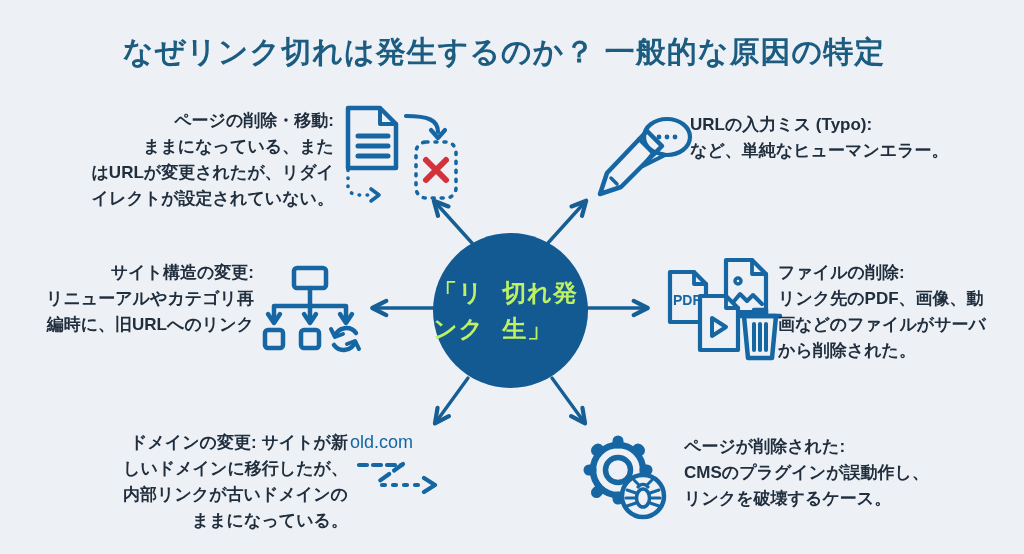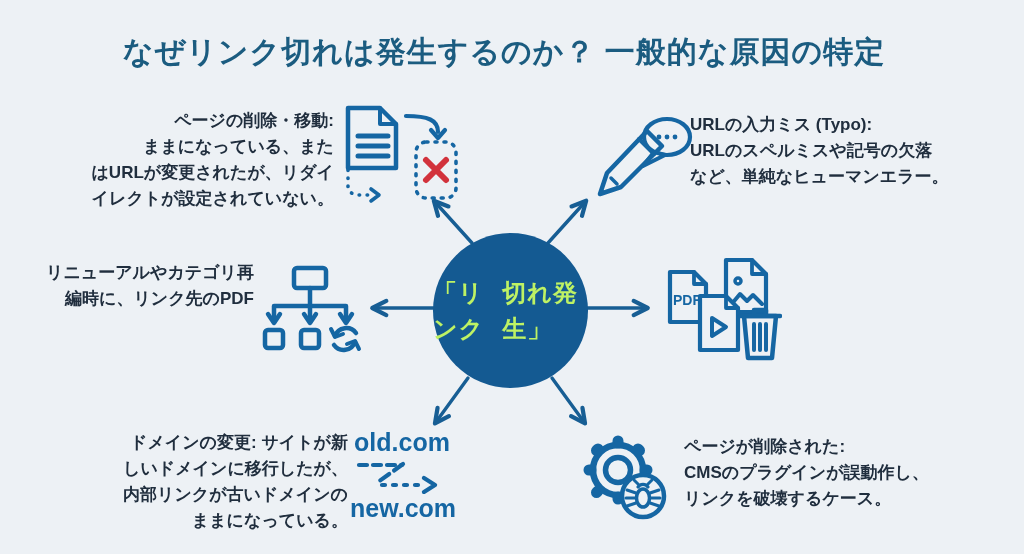--- a/index.html
+++ b/index.html
@@ -26,22 +26,22 @@
   .err{stroke:var(--error,#d2323c);}
   .arrow-line{stroke:var(--arrow,#175e94);stroke-width:3.4;stroke-linecap:round;}
   .center-circle{
     position:absolute;left:433px;top:233px;width:155px;height:155px;border-radius:50%;
     background:var(--center-circle,#145a92);color:#bef264;
     display:flex;flex-direction:row;align-items:center;justify-content:center;
     font-size:24px;font-weight:700;letter-spacing:1px;line-height:36px;
   }
   .arrows-layer{position:absolute;left:0;top:0;pointer-events:none;}
   .domain-box{
-    position:absolute;left:350px;top:430px;width:104px;text-align:center;
-    color:var(--icon,#1566a3);font-weight:700;font-size:25px;line-height:24px;
+    position:absolute;left:350px;top:430px;width:104px;
+    color:var(--icon,#1566a3);font-weight:400;font-size:18px;line-height:24px;
   }
   .domain-box .zz{display:block;margin:4px auto 2px auto;}
   
   #cause-page{left:86px;top:108px;width:248px;}
   #icon-doc{left:336px;top:104px;}
   #icon-pencil{left:592px;top:110px;}
   #cause-typo{left:690px;top:112px;width:290px;}
   #cause-structure{left:24px;top:260px;width:230px;}
   #icon-sitemap{left:258px;top:264px;}
   #icon-files{left:664px;top:256px;}
@@ -99,27 +99,27 @@
     <path class="bgfill sk" stroke-width="4" d="M62,42 L51,56 L73,45 Z"></path>
     <circle class="fl" cx="67" cy="27" r="2.4"></circle>
     <circle class="fl" cx="75" cy="27" r="2.4"></circle>
     <circle class="fl" cx="83" cy="27" r="2.4"></circle>
     <path class="sk" stroke-width="4.5" d="M55,21 L70,36 L29,77 L8,84 L15,63 Z"></path>
     <path class="sk" stroke-width="4" d="M47,29 L62,44"></path>
     <path class="sk" stroke-width="3.5" d="M19,68 L25,74"></path>
   </svg>
   <div class="cause" id="cause-typo">
     <div class="line label">URLの入力ミス (Typo):</div>
-    <div class="line">URLのスペルミスや記号の欠落</div>
     <div class="line">など、単純なヒューマンエラー。</div>
   </div>
 
   <div class="cause align-right" id="cause-structure">
+    <div class="line label">サイト構造の変更:</div>
     <div class="line">リニューアルやカテゴリ再</div>
-    <div class="line">編時に、リンク先のPDF</div>
+    <div class="line">編時に、旧URLへのリンク</div>
   </div>
   <svg class="icon" id="icon-sitemap" width="104" height="96" viewBox="0 0 104 96">
     <rect class="sk" stroke-width="4.5" x="36" y="4" width="32" height="20" rx="3"></rect>
     <path class="sk" stroke-width="4.5" d="M52,24 V42 M16,42 H88 M16,42 V56 M52,42 V56 M88,42 V56"></path>
     <path class="sk" stroke-width="4.5" d="M10,50 L16,59 L22,50 M46,50 L52,59 L58,50 M82,50 L88,59 L94,50"></path>
     <rect class="sk" stroke-width="4.5" x="7" y="66" width="18" height="18" rx="3"></rect>
     <rect class="sk" stroke-width="4.5" x="43" y="66" width="18" height="18" rx="3"></rect>
     <path class="sk" stroke-width="4.5" d="M98,69 A12,12 0 0 0 77,72"></path>
     <path class="sk" stroke-width="4" d="M73,65 L77,73 L85,70"></path>
     <path class="sk" stroke-width="4.5" d="M76,81 A12,12 0 0 0 97,78"></path>
@@ -134,36 +134,41 @@
     <path class="sk" stroke-width="3.8" d="M88,4 v14 h14"></path>
     <circle class="sk" stroke-width="3.5" cx="74" cy="25" r="3"></circle>
     <path class="sk" stroke-width="4" d="M66,50 L76,38 L83,45 L89,39 L98,48"></path>
     <path class="bgfill sk" stroke-width="4.2" d="M36,40 h26 l12,12 v42 h-38 z"></path>
     <path class="sk" stroke-width="3.8" d="M62,40 v12 h12"></path>
     <path class="sk" stroke-width="4" d="M48,62 L62,71 L48,80 Z"></path>
     <path class="bgfill sk" stroke-width="4.5" d="M80,60 l4,42 h24 l4,-42 z"></path>
     <path class="sk" stroke-width="4.5" d="M76,60 h40 M90,60 v-6 h12 v6"></path>
     <path class="sk" stroke-width="4" d="M90,68 v26 M96,68 v26 M102,68 v26"></path>
   </svg>
+  <div class="cause" id="cause-file">
+    <div class="line label">ファイルの削除:</div>
+    <div class="line">リンク先のPDF、画像、動</div>
+    <div class="line">画などのファイルがサーバ</div>
+    <div class="line">から削除された。</div>
+  </div>
 
   <div class="cause align-right" id="cause-domain">
     <div class="line"><span class="label">ドメインの変更:</span><span> サイトが新</span></div>
     <div class="line">しいドメインに移行したが、</div>
     <div class="line">内部リンクが古いドメインの</div>
     <div class="line">ままになっている。</div>
   </div>
   <div class="domain-box">
     <div>old.com</div>
     <svg class="zz" width="92" height="36" viewBox="0 0 92 36">
       <path class="sk" stroke-width="4.2" stroke-dasharray="8 6" d="M3,7 H46"></path>
       <path class="sk" stroke-width="4.2" stroke-dasharray="11 6" d="M47,6 L22,24"></path>
       <path class="sk" stroke-width="4.2" stroke-dasharray="3 8" d="M26,27 H66"></path>
       <path class="sk" stroke-width="4.2" d="M68,20 L79,27 L68,34"></path>
     </svg>
-    <div>new.com</div>
   </div>
 
   <svg class="icon" id="icon-gear" width="90" height="94" viewBox="0 0 90 94">
     <g class="sk" stroke-width="11" stroke-linecap="round">
       <path d="M38,11 L38,13"></path>
         <path d="M58,19 L59.5,20.5"></path>
         <path d="M67,40 L65,40"></path>
         <path d="M58,61 L59.5,62.5"></path>
       <path d="M38,67 L38,69"></path>
         <path d="M16.5,62.5 L18,61"></path>

